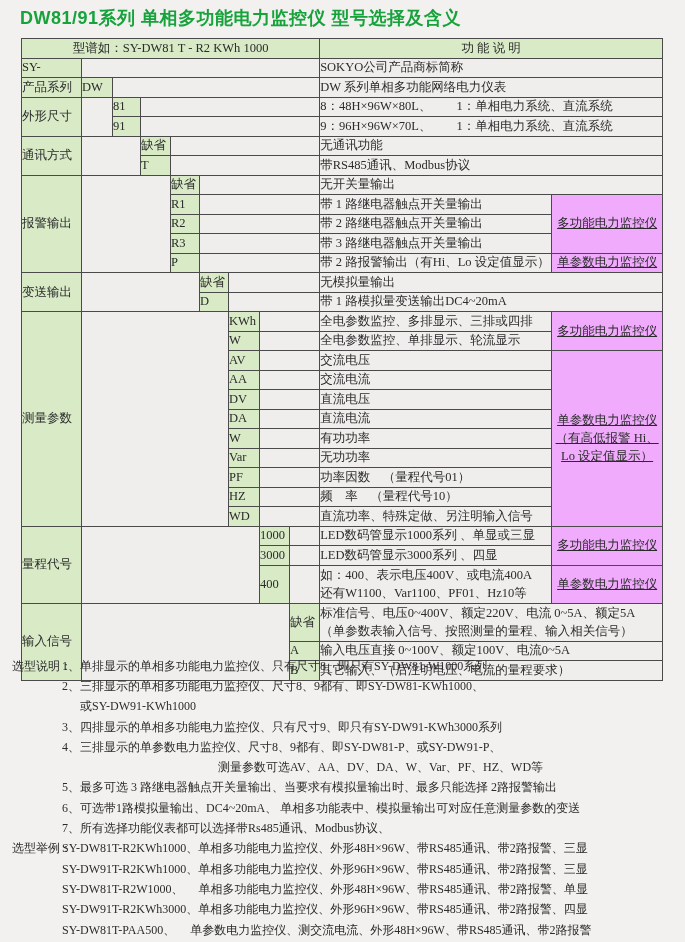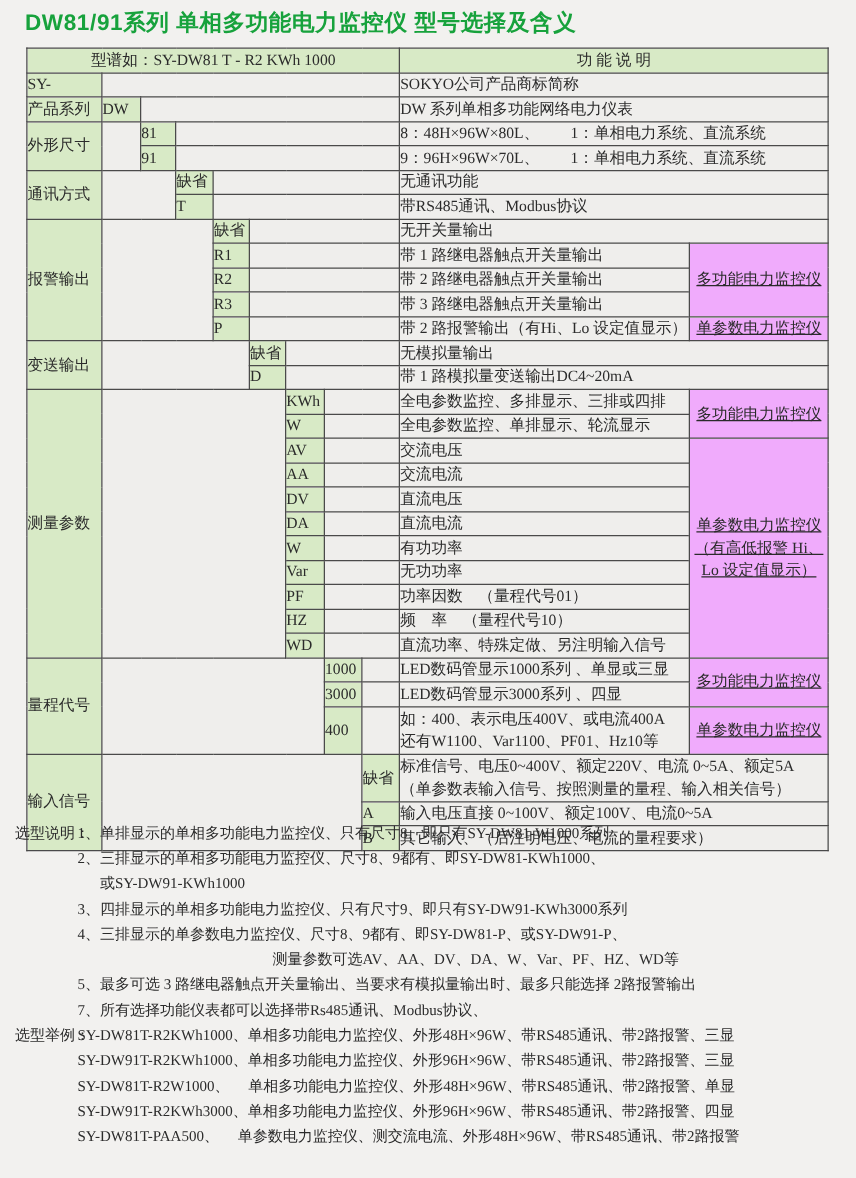--- a/index.html
+++ b/index.html
@@ -283,20 +283,23 @@
     <div class="ln pad">
         <span>4、三排显示的单参数电力监控仪、尺寸8、9都有、即SY-DW81-P、或SY-DW91-P、</span>
       </div>
     <div class="ln ind2">
         <span>测量参数可选AV、AA、DV、DA、W、Var、PF、HZ、WD等</span>
       </div>
     <div class="ln pad">
         <span>5、最多可选 3 路继电器触点开关量输出、当要求有模拟量输出时、最多只能选择 2路报警输出</span>
       </div>
     <div class="ln pad">
+        <span>6、可选带1路模拟量输出、DC4~20mA、 单相多功能表中、模拟量输出可对应任意测量参数的变送</span>
+      </div>
+    <div class="ln pad">
         <span>7、所有选择功能仪表都可以选择带Rs485通讯、Modbus协议、</span>
       </div>
 
     <div class="ln">
       <span class="lbl">选型举例：</span>
       <span>SY-DW81T-R2KWh1000、单相多功能电力监控仪、外形48H×96W、带RS485通讯、带2路报警、三显</span>
     </div>
     <div class="ln pad">
         <span>SY-DW91T-R2KWh1000、单相多功能电力监控仪、外形96H×96W、带RS485通讯、带2路报警、三显</span>
       </div>

